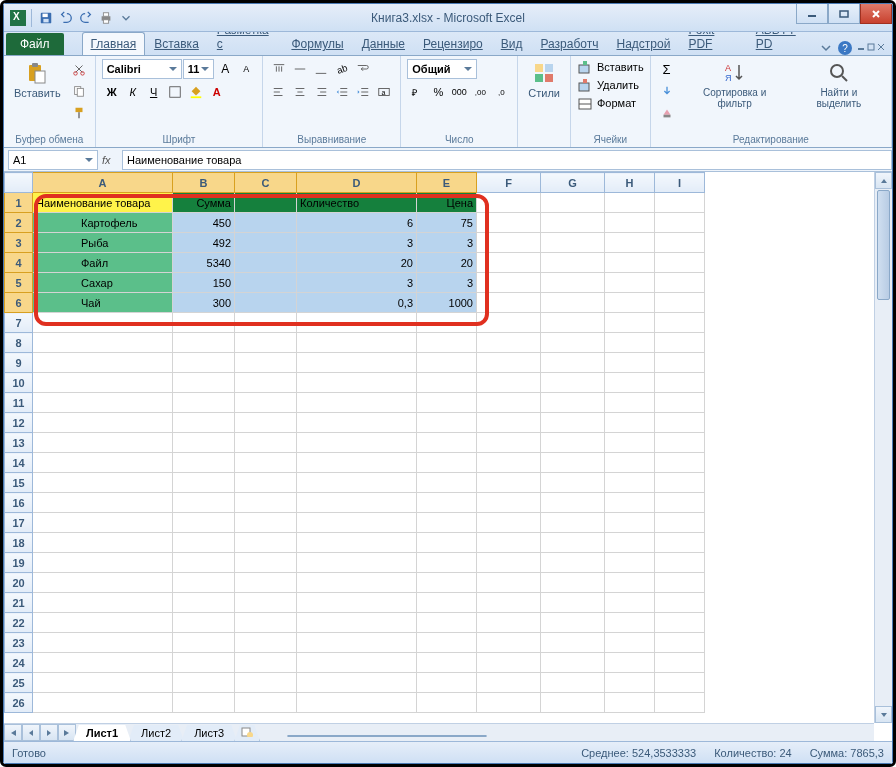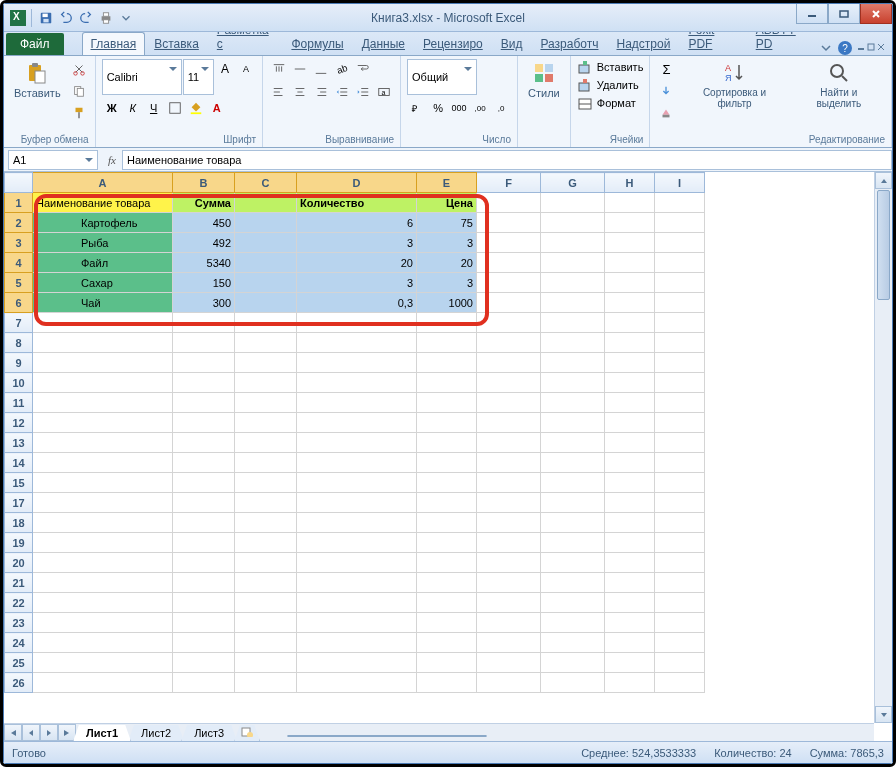--- a/index.html
+++ b/index.html
@@ -25,50 +25,50 @@
 .ribbon-tabs { height: 24px; display: flex; align-items: flex-end; background: linear-gradient(#dce8f7,#cfe0f4); padding-left: 2px; border-bottom: 1px solid #8aa8c8; }
 .file-tab { background: #1e6a3a; color: #fff; padding: 4px 14px; font-size: 12px; border-radius: 2px 2px 0 0; margin-right: 18px; cursor: pointer; }
 .rtab { padding: 4px 8px; font-size: 12px; color: #3b5a7a; cursor: pointer; border: 1px solid transparent; border-bottom: none; text-decoration: underline; }
 .rtab.active { background: #f4f8fd; border-color: #8aa8c8; border-radius: 3px 3px 0 0; color: #3b5a7a; }
 .rtab-help { margin-left: auto; display: flex; gap: 6px; padding-right: 8px; align-items: center; }
 .help-icon { width: 14px; height: 14px; border-radius: 50%; background: #3b78c4; color: #fff; font-size: 10px; display: flex; align-items: center; justify-content: center; cursor: pointer; }
 
 
 .ribbon { height: 92px; background: #f1f6fc; display: flex; border-bottom: 1px solid #8aa8c8; }
 .rgroup { border-right: 1px solid #c6d6ea; padding: 3px 6px 2px 6px; display: flex; flex-direction: column; justify-content: space-between; }
-.rgroup-label { text-align: right; font-size: 10px; color: #5a7a9a; padding-top: 2px; white-space: nowrap; }
+.rgroup-label { text-align: center; font-size: 10px; color: #5a7a9a; padding-top: 2px; white-space: nowrap; }
 .rgroup-content { flex: 1; display: flex; align-items: flex-start; gap: 4px; }
 .big-btn { display: flex; flex-direction: column; align-items: center; justify-content: center; padding: 2px 4px; cursor: pointer; font-size: 11px; color: #3b5a7a; }
 .big-btn .ico { width: 24px; height: 24px; margin-bottom: 2px; }
 .mini-row { display: flex; gap: 1px; }
 .mini-btn { width: 20px; height: 20px; display: flex; align-items: center; justify-content: center; cursor: pointer; }
 .mini-btn svg { width: 14px; height: 14px; }
-.combo { height: 36px; border: 1px solid #a9c0da; background: #fff; display: flex; align-items: center; padding: 0 14px 0 4px; font-size: 11px; position: relative; min-width: 50px; }
+.combo { height: 20px; border: 1px solid #a9c0da; background: #fff; display: flex; align-items: center; padding: 0 14px 0 4px; font-size: 11px; position: relative; min-width: 50px; font-weight: bold; }
 .combo::after { content: ""; position: absolute; right: 4px; top: 7px; border: 4px solid transparent; border-top-color: #5a7a9a; }
 .col { display: flex; flex-direction: column; gap: 2px; }
 
 
 .fbar { height: 24px; display: flex; align-items: center; border-bottom: 1px solid #a9c0da; background: #eef4fb; }
 .namebox { width: 90px; height: 20px; border: 1px solid #a9c0da; background: #fff; margin: 0 4px; padding: 2px 4px; font-size: 11px; display: flex; align-items: center; position: relative; }
 .namebox::after { content: ""; position: absolute; right: 4px; top: 7px; border: 4px solid transparent; border-top-color: #5a7a9a; }
-.fx { width: 20px; font-style: italic; color: #555; text-align: center; font-family: Liberation Serif, serif; }
+.fx { width: 20px; font-style: italic; color: #555; text-align: left; }
 .formula-input { flex: 1; height: 20px; border: 1px solid #a9c0da; background: #fff; padding: 0 4px; font-size: 11px; display: flex; align-items: center; }
 
 
 .grid-wrap { flex: 1; position: relative; overflow: hidden; background: #fff; }
 .grid { position: absolute; left: 0; top: 0; right: 18px; bottom: 18px; overflow: hidden; }
 table.ssheet { border-collapse: collapse; table-layout: fixed; }
 .colhdr, .rowhdr, .corner { background: linear-gradient(#f4f8fd,#e2ecf8); border: 1px solid #9db8d9; font-size: 11px; color: #3b5a7a; text-align: center; }
 .colhdr { height: 20px; }
 .colhdr.sel { background: #f8d78a; border-color: #d8a020; }
 .rowhdr { width: 28px; }
 .rowhdr.sel { background: #f8d78a; border-color: #d8a020; }
 .corner { width: 28px; height: 20px; }
 td.cell { border: 1px solid #d4d4d4; height: 20px; font-size: 11px; padding: 0 3px; background: #fff; overflow: hidden; white-space: nowrap; }
-td.h-green { background: #bef264; font-weight: bold; color: #000; }
+td.h-green { background: #15803d; font-weight: normal; color: #000; }
 td.h-yellow { background: #fff34a; }
 td.d-green { background: #5bbf8a; color: #000; padding-left: 48px; }
 td.d-blue { background: #b8d4ee; text-align: right; }
 td.ralign { text-align: right; }
 
 
 .redbox { position: absolute; border: 4px solid #e03020; border-radius: 12px; pointer-events: none; }
 
 
 .vscroll { position: absolute; right: 0; top: 0; bottom: 18px; width: 18px; background: #e8eef6; border-left: 1px solid #c0d0e4; }
@@ -654,20 +654,32 @@
                 <td class="cell"></td>
                 <td class="cell"></td>
                 <td class="cell"></td>
                 <td class="cell"></td>
                 <td class="cell"></td>
                 <td class="cell"></td>
                 <td class="cell"></td>
                 <td class="cell"></td>
               </tr>
               <tr>
+                <th class="rowhdr">16</th>
+                <td class="cell"></td>
+                <td class="cell"></td>
+                <td class="cell"></td>
+                <td class="cell"></td>
+                <td class="cell"></td>
+                <td class="cell"></td>
+                <td class="cell"></td>
+                <td class="cell"></td>
+                <td class="cell"></td>
+              </tr>
+              <tr>
                 <th class="rowhdr">17</th>
                 <td class="cell"></td>
                 <td class="cell"></td>
                 <td class="cell"></td>
                 <td class="cell"></td>
                 <td class="cell"></td>
                 <td class="cell"></td>
                 <td class="cell"></td>
                 <td class="cell"></td>
                 <td class="cell"></td>

